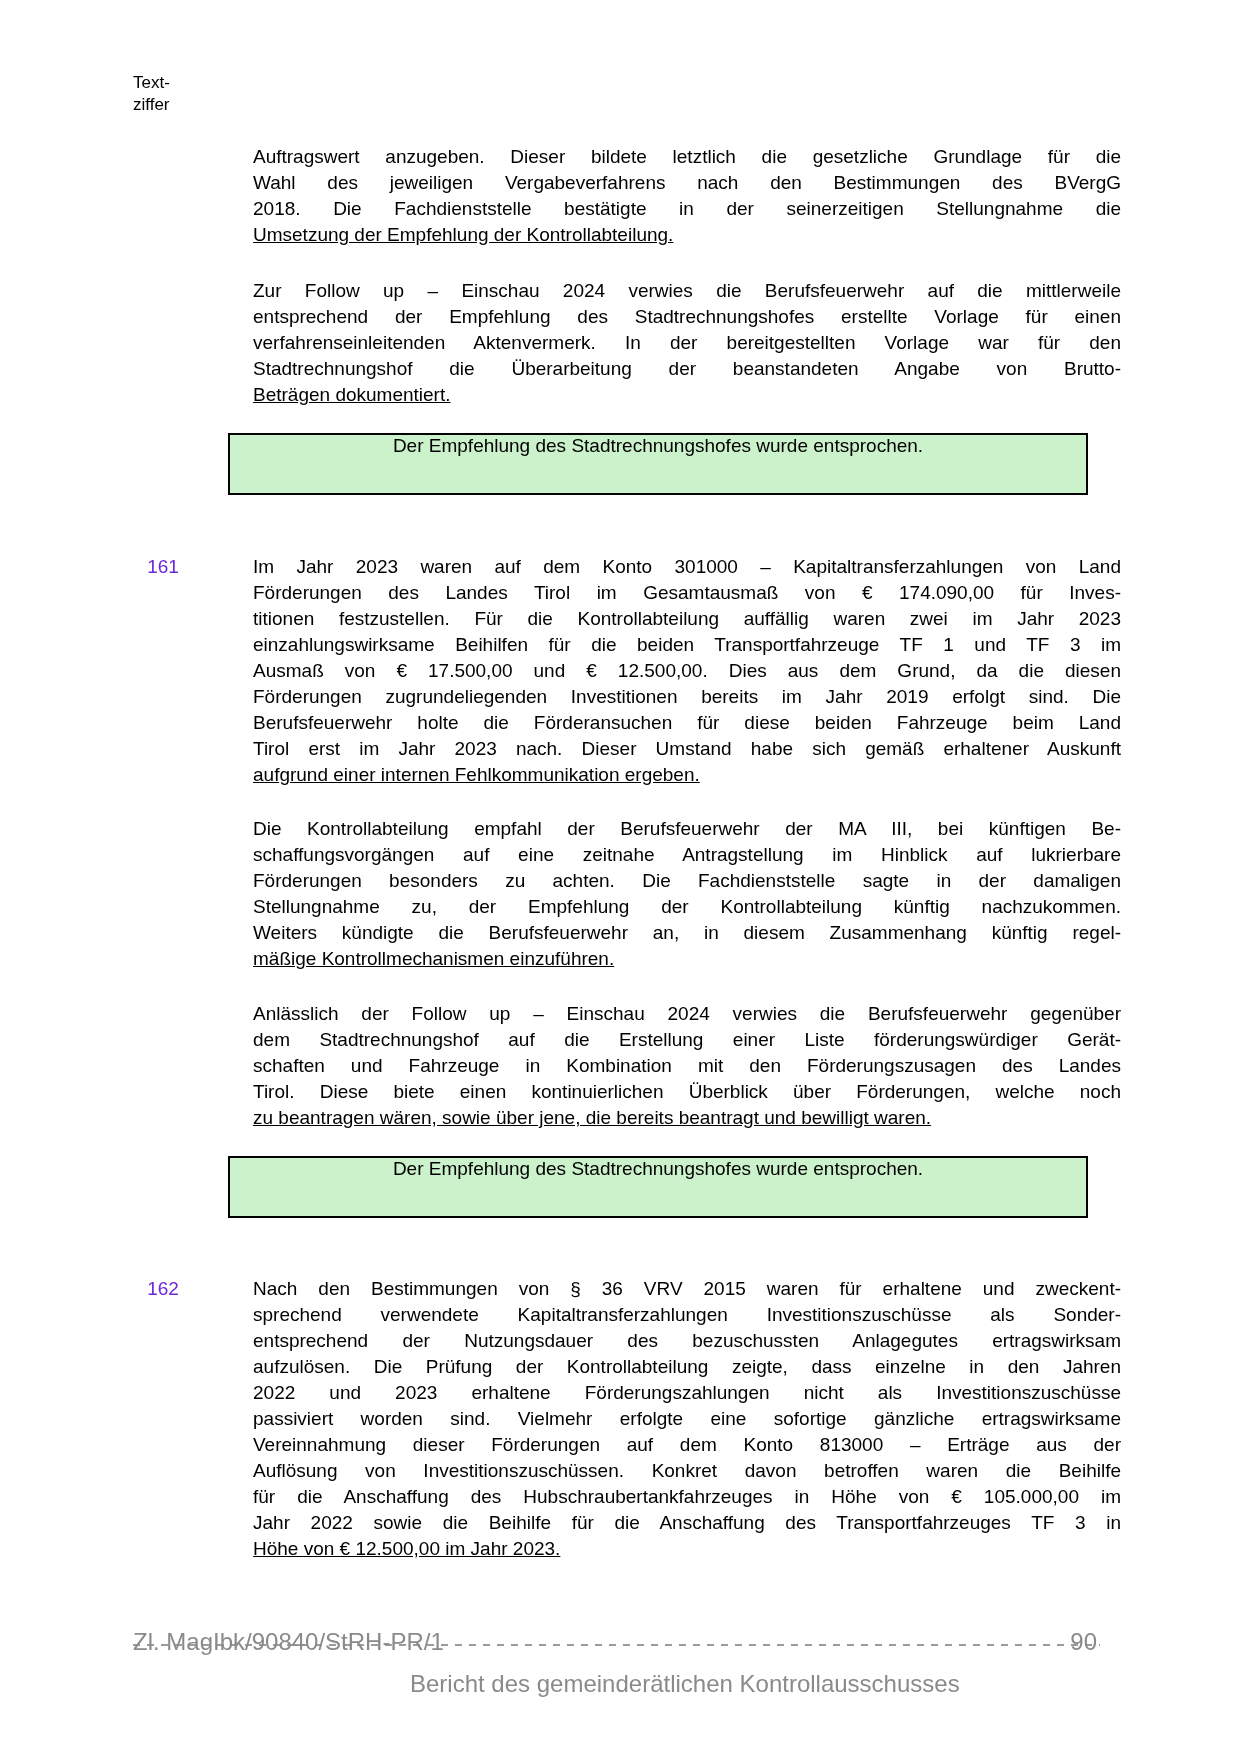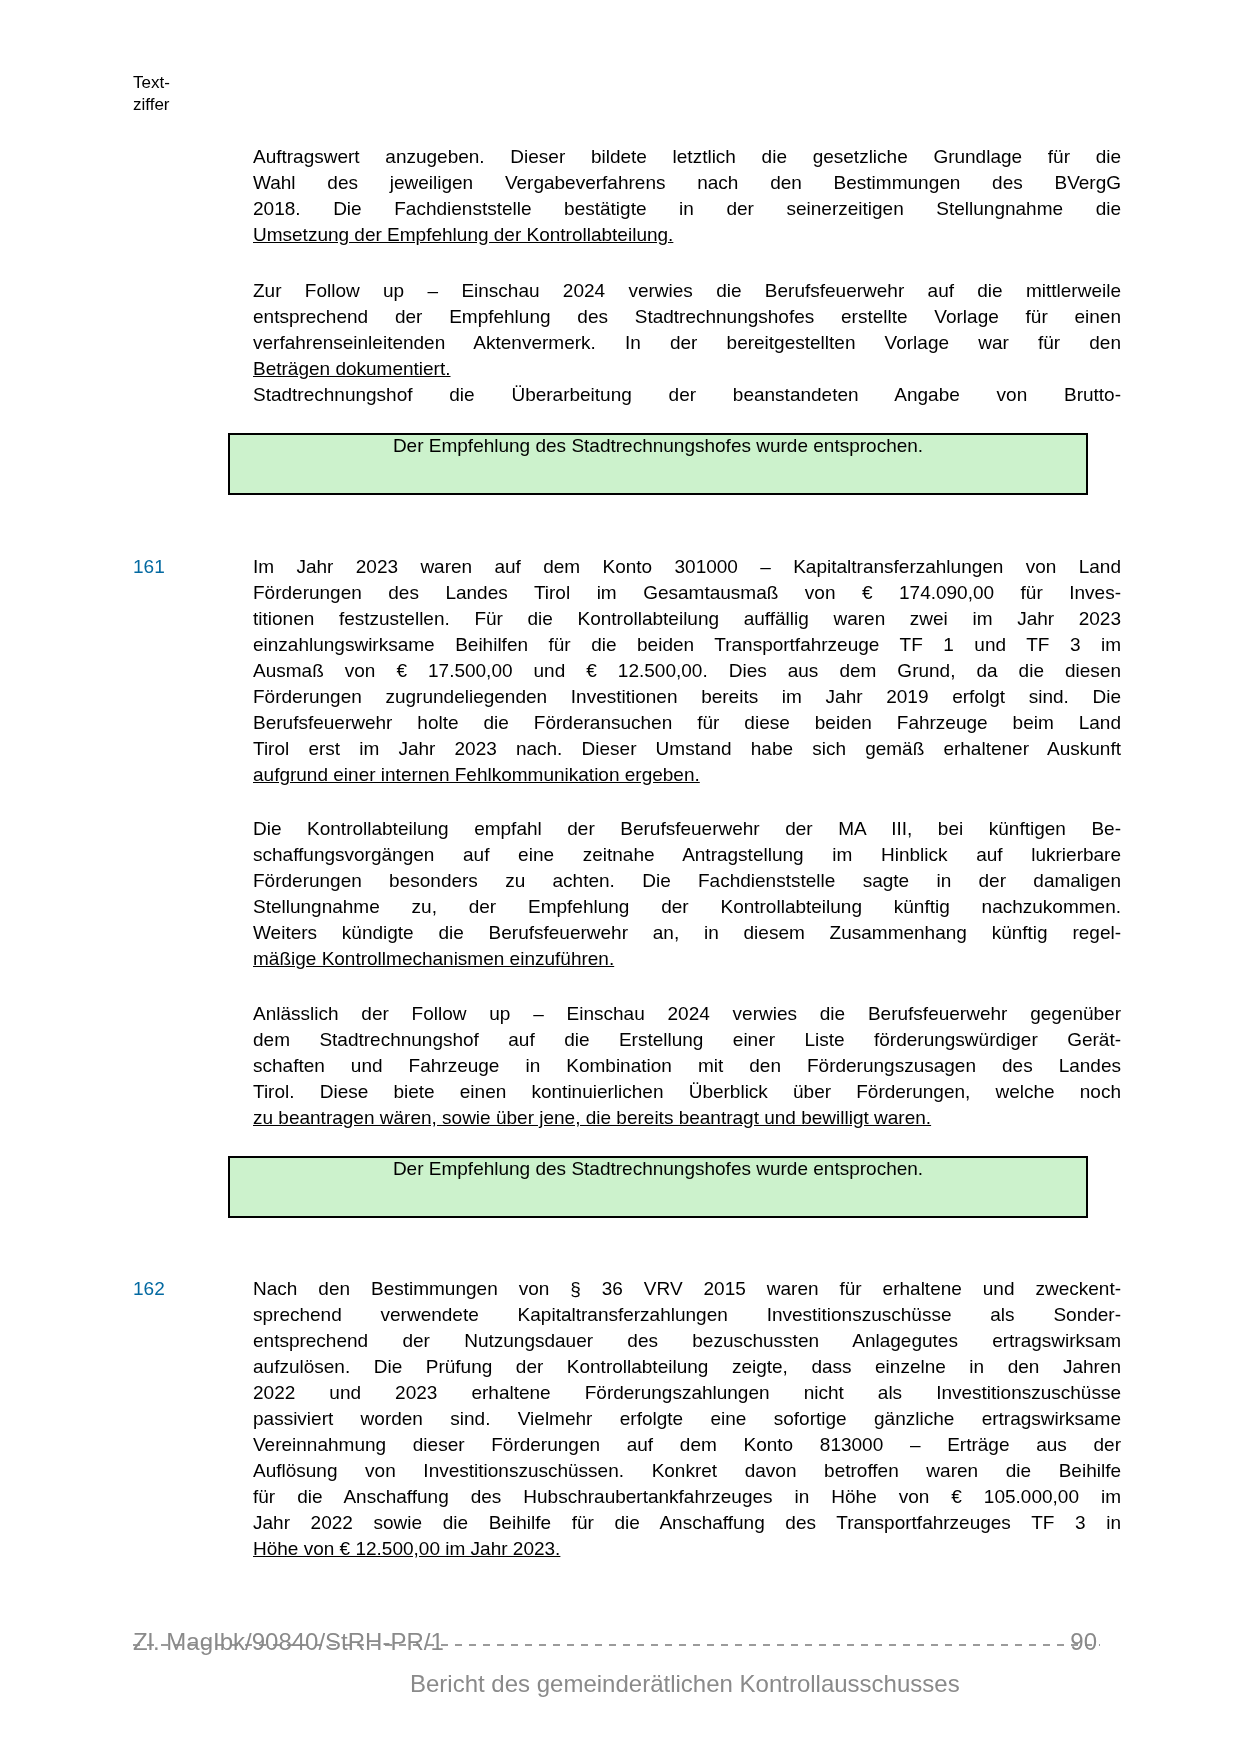--- a/index.html
+++ b/index.html
@@ -23,21 +23,22 @@
     font-size: 17px;
     line-height: 22px;
     color: #000000;
   }
   .marker {
     position: absolute;
     left: 133px;
     width: 60px;
     font-size: 19px;
     line-height: 26px;
-    color: #0369a1;
+    color: #6d28d9;
+    text-align: center;
   }
   .para {
     position: absolute;
     left: 225px;
     width: 868px;
     font-size: 19px;
     line-height: 26px;
     color: #000000;
     margin-left: 28px;
   }
@@ -99,22 +100,22 @@
       <div class="tline">Auftragswert anzugeben. Dieser bildete letztlich die gesetzliche Grundlage für die</div>
       <div class="tline">Wahl des jeweiligen Vergabeverfahrens nach den Bestimmungen des BVergG</div>
       <div class="tline">2018. Die Fachdienststelle bestätigte in der seinerzeitigen Stellungnahme die</div>
       <div class="tline last">Umsetzung der Empfehlung der Kontrollabteilung.</div>
     </div>
 
   <div class="para" style="top:278px">
       <div class="tline">Zur Follow up – Einschau 2024 verwies die Berufsfeuerwehr auf die mittlerweile</div>
       <div class="tline">entsprechend der Empfehlung des Stadtrechnungshofes erstellte Vorlage für einen</div>
       <div class="tline">verfahrenseinleitenden Aktenvermerk. In der bereitgestellten Vorlage war für den</div>
+      <div class="tline">Stadtrechnungshof die Überarbeitung der beanstandeten Angabe von Brutto-</div>
       <div class="tline last">Beträgen dokumentiert.</div>
-      <div class="tline">Stadtrechnungshof die Überarbeitung der beanstandeten Angabe von Brutto-</div>
     </div>
 
   <div class="recbox" style="top:433px">
     <span>Der Empfehlung des Stadtrechnungshofes wurde entsprochen.</span>
   </div>
 
   <div class="marker" style="top:554px">161</div>
 
   <div class="para" style="top:554px">
       <div class="tline">Im Jahr 2023 waren auf dem Konto 301000 – Kapitaltransferzahlungen von Land</div>

